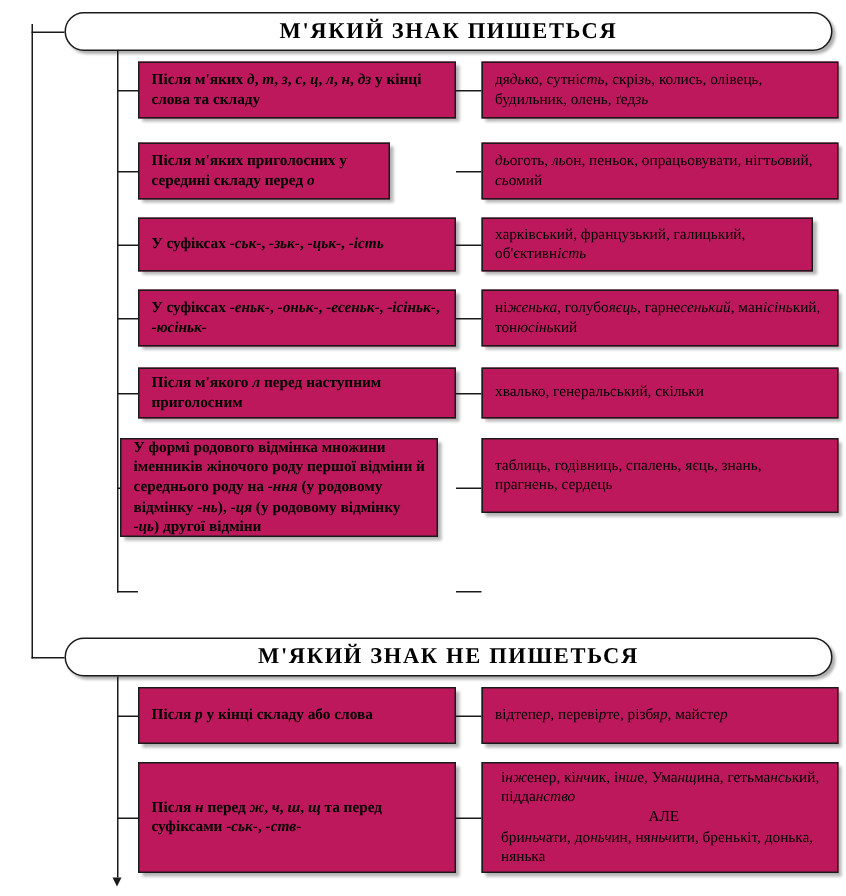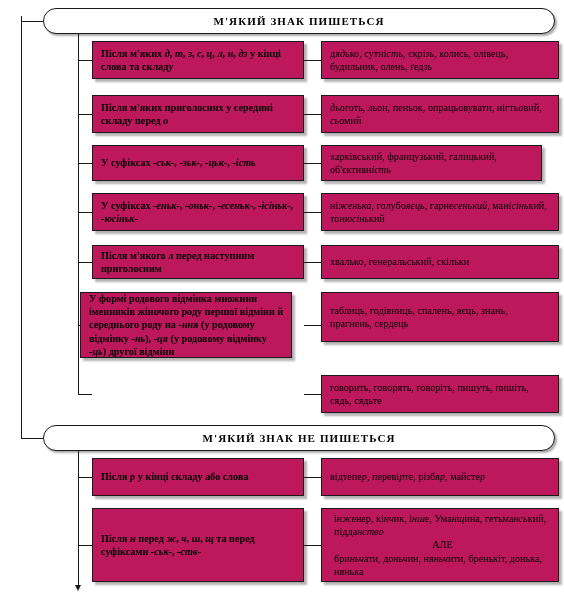--- a/index.html
+++ b/index.html
@@ -58,21 +58,21 @@
     border: 1px solid #1a1a1a;
     border-radius: 14px;
     background: #ffffff;
     box-shadow: 2px 2px 2px rgba(0,0,0,0.32);
     display: flex;
     align-items: center;
     justify-content: center;
   }
   .header-bar span {
     font-weight: bold;
-    font-size: 11px;
+    font-size: 15px;
     letter-spacing: 1.1px;
     white-space: nowrap;
   }
 
   
   .cell {
     position: absolute;
     box-sizing: border-box;
     border: 1px solid #1a1a1a;
     background: #be185d;
@@ -108,21 +108,21 @@
   <div class="tick" style="left:78px; top:60px; width:14px;"></div>
   <div class="cell rule" style="left:92px; top:41px; width:212px; height:38px;">
     <div class="txt">Після м'яких <i>д</i>, <i>т</i>, <i>з</i>, <i>с</i>, <i>ц</i>, <i>л</i>, <i>н</i>, <i>дз</i> у кінці слова та складу</div>
   </div>
   <div class="tick" style="left:304px; top:60px; width:17px;"></div>
   <div class="cell example" style="left:321px; top:41px; width:238px; height:38px;">
     <div class="txt">дя<i>дь</i>ко, сутні<i>сть</i>, скрі<i>зь</i>, колись, олівець, будильник, олень, ґед<i>зь</i></div>
   </div>
 
   <div class="tick" style="left:78px; top:114px; width:14px;"></div>
-  <div class="cell rule" style="left:92px; top:95px; width:212px; height:38px;">
+  <div class="cell rule" style="left:92px; top:95px; width:168px; height:38px;">
     <div class="txt">Після м'яких приголосних у середині складу перед <i>о</i></div>
   </div>
   <div class="tick" style="left:304px; top:114px; width:17px;"></div>
   <div class="cell example" style="left:321px; top:95px; width:238px; height:38px;">
     <div class="txt"><i>дь</i>оготь, <i>ль</i>он, пеньок, опрацьовувати, нігт<i>ьо</i>вий, <i>сь</i>омий</div>
   </div>
 
   <div class="tick" style="left:78px; top:163px; width:14px;"></div>
   <div class="cell rule" style="left:92px; top:145px; width:212px; height:36px;">
     <div class="txt">У суфіксах <i>-ськ-</i>, <i>-зьк-</i>, <i>-цьк-</i>, <i>-ість</i></div>
@@ -154,23 +154,20 @@
   <div class="cell rule" style="left:80px; top:292px; width:212px; height:66px;">
     <div class="txt">У формі родового відмінка множини іменників жіночого роду першої відміни й середнього роду на <i>-ння</i> (у родовому відмінку <i>-нь</i>), <i>-ця</i> (у родовому відмінку <i>-ць</i>) другої відміни</div>
   </div>
   <div class="tick" style="left:304px; top:325px; width:17px;"></div>
   <div class="cell example" style="left:321px; top:292px; width:238px; height:50px;">
     <div class="txt">таблиць, годівниць, спалень, яєць, знань, прагнень, сердець</div>
   </div>
 
   <div class="tick" style="left:78px; top:394px; width:14px;"></div>
   <div class="tick" style="left:304px; top:394px; width:17px;"></div>
-  <div class="cell example" style="left:321px; top:375px; width:238px; height:38px;">
-    <div class="txt">говорить, говорять, говоріть, пишуть, пишіть, сядь, сядьте</div>
-  </div>
 
   <div class="spine-stub" style="left:21px; top:438px; width:22px;"></div>
 
   <div class="header-bar" style="left:43px; top:425px; width:512px; height:26px;">
     <span>М'ЯКИЙ ЗНАК НЕ ПИШЕТЬСЯ</span>
   </div>
 
   <div class="branch" style="left:78px; top:451px; height:134px;"></div>
   <div class="arrow-head" style="left:75px; top:585px;"></div>
 

